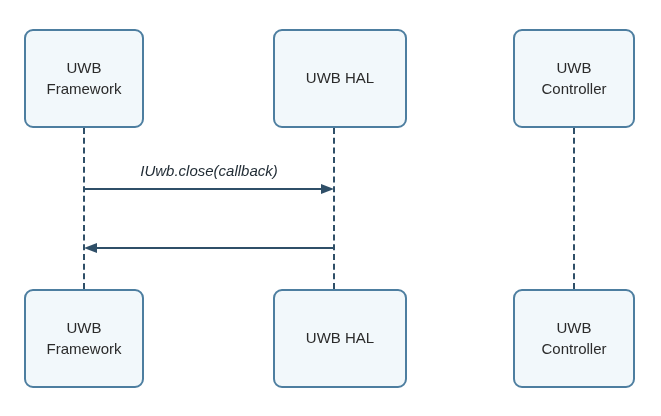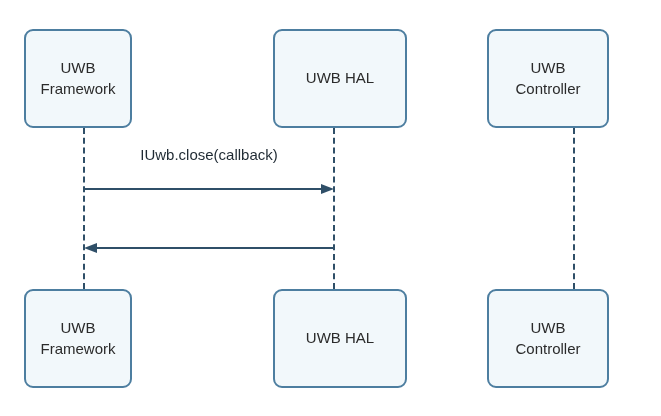--- a/index.html
+++ b/index.html
@@ -24,23 +24,23 @@
     border-radius: 9px;
     display: flex;
     align-items: center;
     justify-content: center;
     text-align: center;
     font-size: 15px;
     line-height: 1.35;
     color: #2b2b2b;
     padding: 0 14px;
   }
-  .box-fw   { left: 24px;  width: 108px; }
+  .box-fw   { left: 24px;  width: 120px; }
   .box-hal  { left: 273px; width: 134px; }
-  .box-ctrl { left: 487px; width: 122px; justify-content: flex-end; }
+  .box-ctrl { left: 513px; width: 122px; justify-content: flex-end; }
   .row-top    { top: 29px; }
   .row-bottom { top: 289px; }
 
   .lifeline {
     position: absolute;
     top: 128px;
     height: 161px;
     width: 0;
     border-left: 2px dashed #2f4f68;
   }
@@ -74,21 +74,21 @@
 
   .msg-label {
     position: absolute;
     left: 84px;
     width: 250px;
     text-align: center;
     font-size: 15px;
     color: #1f2a33;
     white-space: nowrap;
   }
-  .msg-label-1 { top: 146px; }
+  .msg-label-1 { top: 162px; font-style: italic; }
   .msg-label-2 { top: 220px; }
 </style>
 </head>
 <body>
 
 <div class="canvas">
 
   <div class="actor-box box-fw row-top">
     <span>UWB Framework</span>
   </div>

